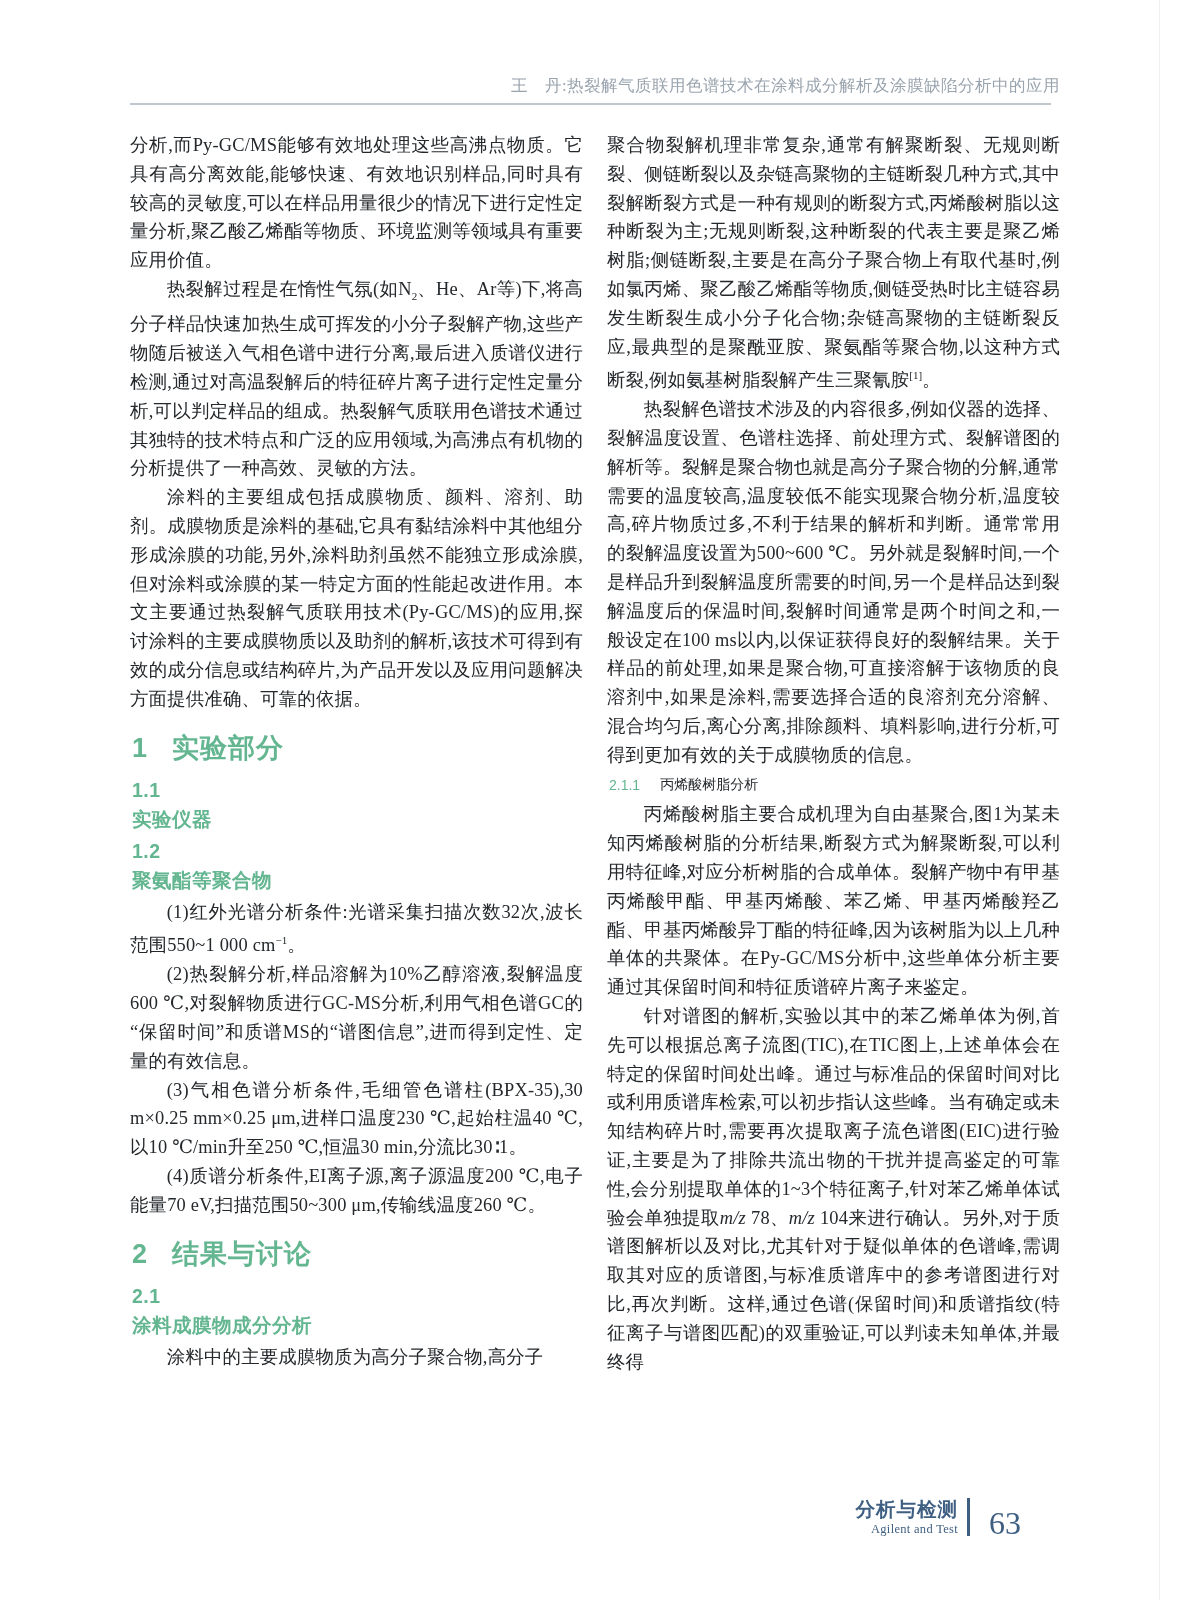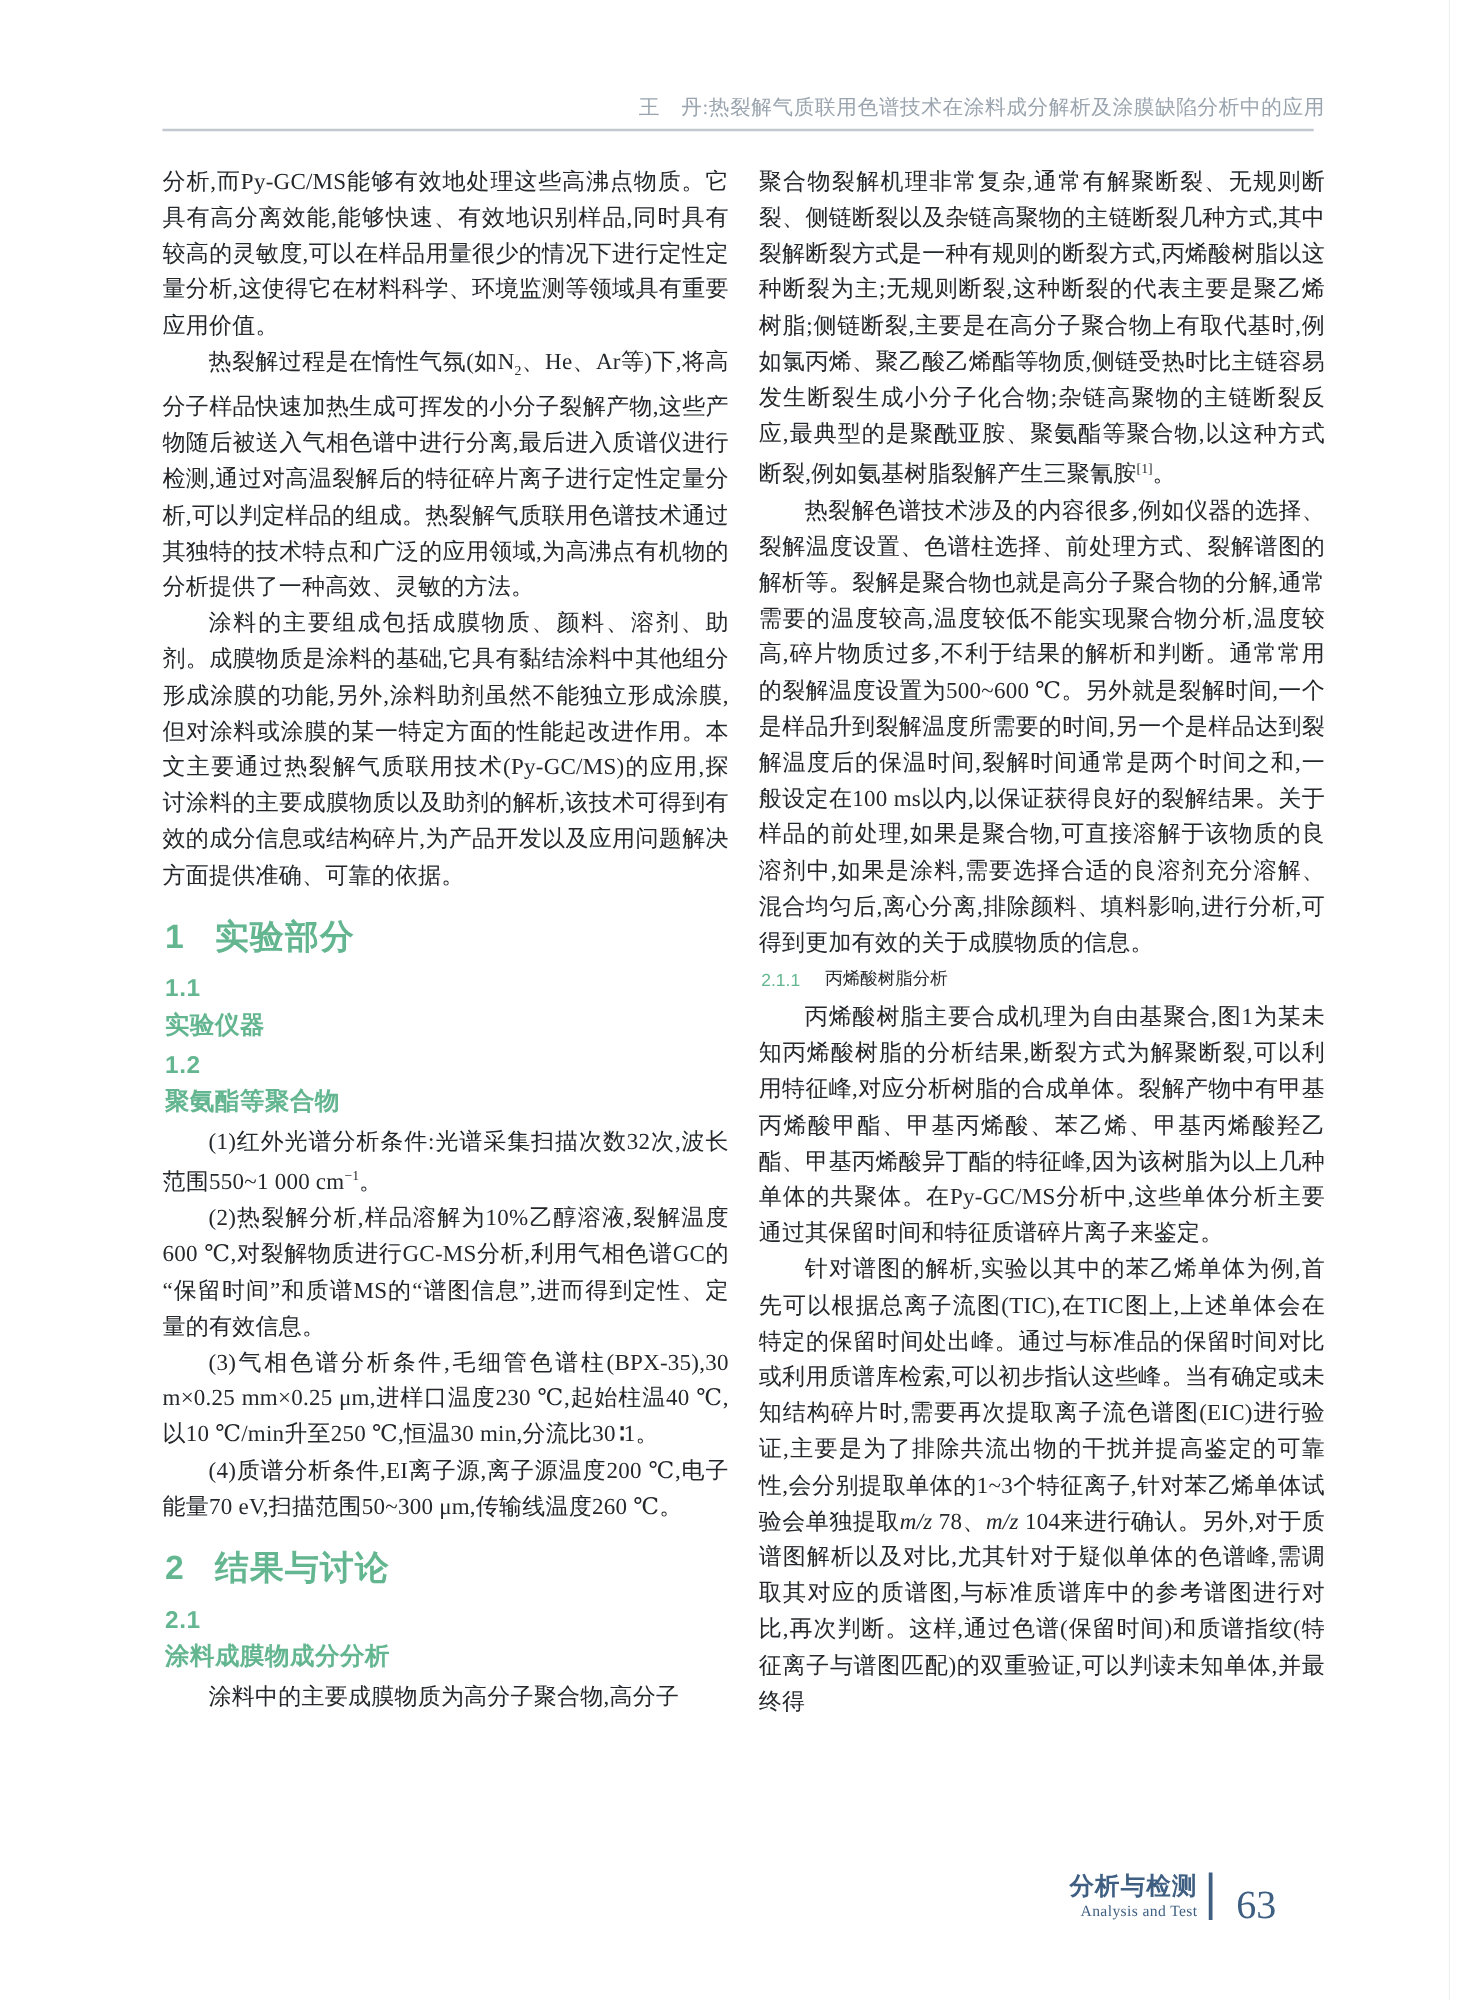--- a/index.html
+++ b/index.html
@@ -99,21 +99,21 @@
 </head>
 <body>
 
 <div class="page">
 
   <div class="running-header">王　丹:热裂解气质联用色谱技术在涂料成分解析及涂膜缺陷分析中的应用</div>
   <div class="header-rule"></div>
 
   <div class="content">
     <div class="col">
-        <p class="para"><span>分析,而Py-GC/MS能够有效地处理这些高沸点物质。它具有高分离效能,能够快速、有效地识别样品,同时具有较高的灵敏度,可以在样品用量很少的情况下进行定性定量分析,这使得它在材料科学、环境监测等领域具有重要应用价值。</span></p>
+        <p class="para"><span>分析,而Py-GC/MS能够有效地处理这些高沸点物质。它具有高分离效能,能够快速、有效地识别样品,同时具有较高的灵敏度,可以在样品用量很少的情况下进行定性定量分析,聚乙酸乙烯酯等物质、环境监测等领域具有重要应用价值。</span></p>
         <p class="para indent"><span>热裂解过程是在惰性气氛(如N</span><sub>2</sub><span>、He、Ar等)下,将高分子样品快速加热生成可挥发的小分子裂解产物,这些产物随后被送入气相色谱中进行分离,最后进入质谱仪进行检测,通过对高温裂解后的特征碎片离子进行定性定量分析,可以判定样品的组成。热裂解气质联用色谱技术通过其独特的技术特点和广泛的应用领域,为高沸点有机物的分析提供了一种高效、灵敏的方法。</span></p>
         <p class="para indent"><span>涂料的主要组成包括成膜物质、颜料、溶剂、助剂。成膜物质是涂料的基础,它具有黏结涂料中其他组分形成涂膜的功能,另外,涂料助剂虽然不能独立形成涂膜,但对涂料或涂膜的某一特定方面的性能起改进作用。本文主要通过热裂解气质联用技术(Py-GC/MS)的应用,探讨涂料的主要成膜物质以及助剂的解析,该技术可得到有效的成分信息或结构碎片,为产品开发以及应用问题解决方面提供准确、可靠的依据。</span></p>
         <div class="sec">
           <span class="num">1</span>
           <span class="title">实验部分</span>
         </div>
         <div class="subsec">
           <span class="num">1.1</span>
           <span class="title">实验仪器</span>
         </div>
@@ -143,19 +143,19 @@
           <span class="title">丙烯酸树脂分析</span>
         </div>
         <p class="para indent"><span>丙烯酸树脂主要合成机理为自由基聚合,图1为某未知丙烯酸树脂的分析结果,断裂方式为解聚断裂,可以利用特征峰,对应分析树脂的合成单体。裂解产物中有甲基丙烯酸甲酯、甲基丙烯酸、苯乙烯、甲基丙烯酸羟乙酯、甲基丙烯酸异丁酯的特征峰,因为该树脂为以上几种单体的共聚体。在Py-GC/MS分析中,这些单体分析主要通过其保留时间和特征质谱碎片离子来鉴定。</span></p>
         <p class="para indent"><span>针对谱图的解析,实验以其中的苯乙烯单体为例,首先可以根据总离子流图(TIC),在TIC图上,上述单体会在特定的保留时间处出峰。通过与标准品的保留时间对比或利用质谱库检索,可以初步指认这些峰。当有确定或未知结构碎片时,需要再次提取离子流色谱图(EIC)进行验证,主要是为了排除共流出物的干扰并提高鉴定的可靠性,会分别提取单体的1~3个特征离子,针对苯乙烯单体试验会单独提取</span><i>m/z</i><span> 78、</span><i>m/z</i><span> 104来进行确认。另外,对于质谱图解析以及对比,尤其针对于疑似单体的色谱峰,需调取其对应的质谱图,与标准质谱库中的参考谱图进行对比,再次判断。这样,通过色谱(保留时间)和质谱指纹(特征离子与谱图匹配)的双重验证,可以判读未知单体,并最终得</span></p>
       </div>
   </div>
 
   <div class="footer">
     <div class="footer-names">
       <div class="journal-cn">分析与检测</div>
-      <div class="journal-en">Analysis and Test</div>
+      <div class="journal-en">Agilent and Test</div>
     </div>
     <div class="footer-bar"></div>
     <div class="page-number">63</div>
   </div>
 
 </div>
 
 </body></html>

